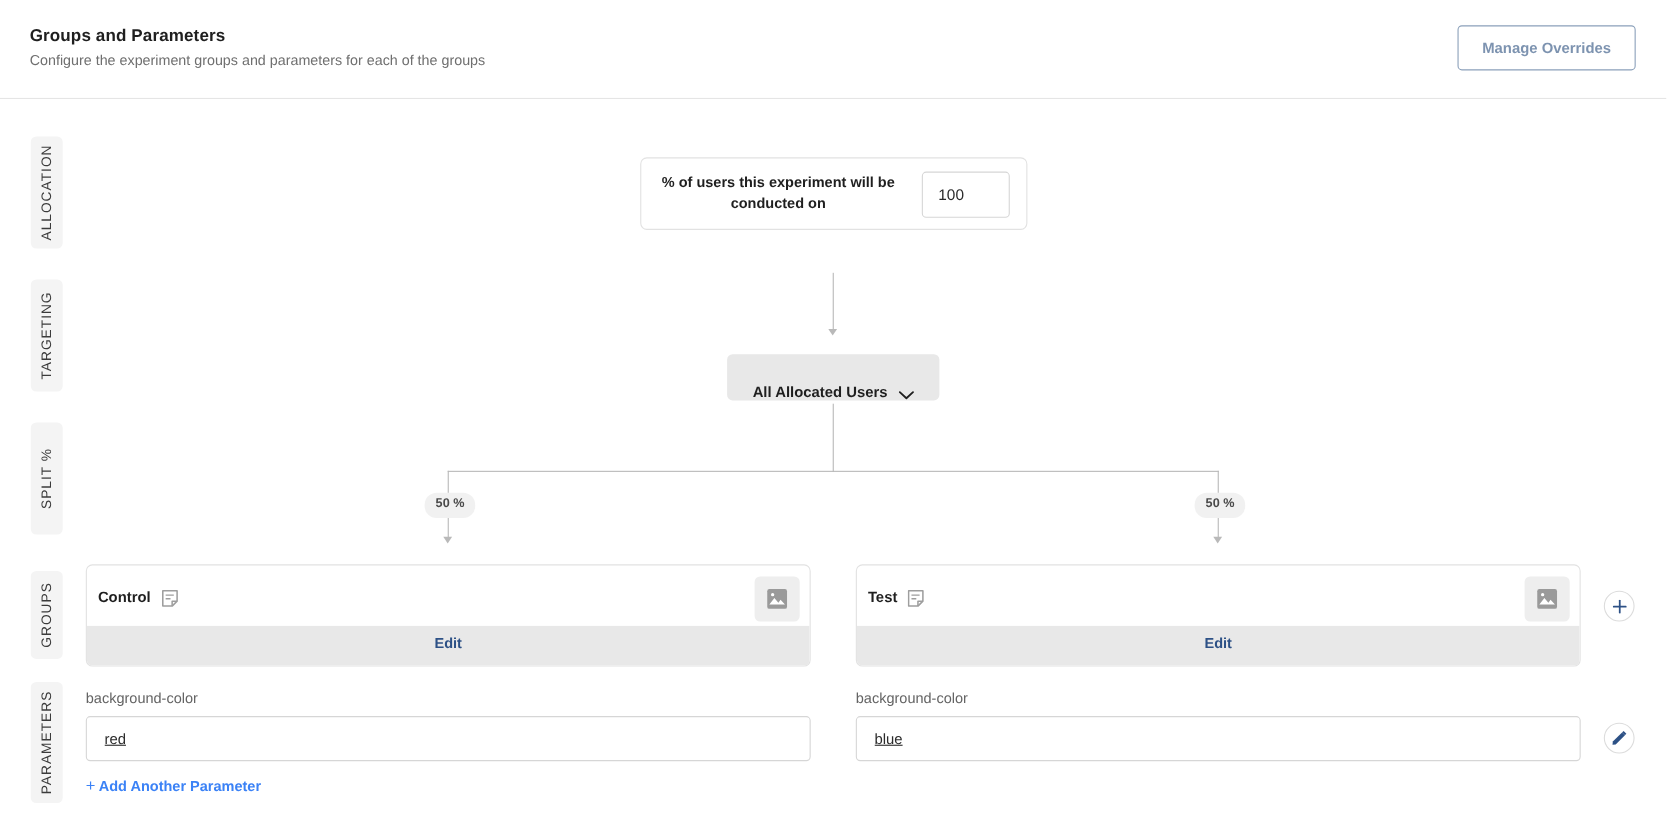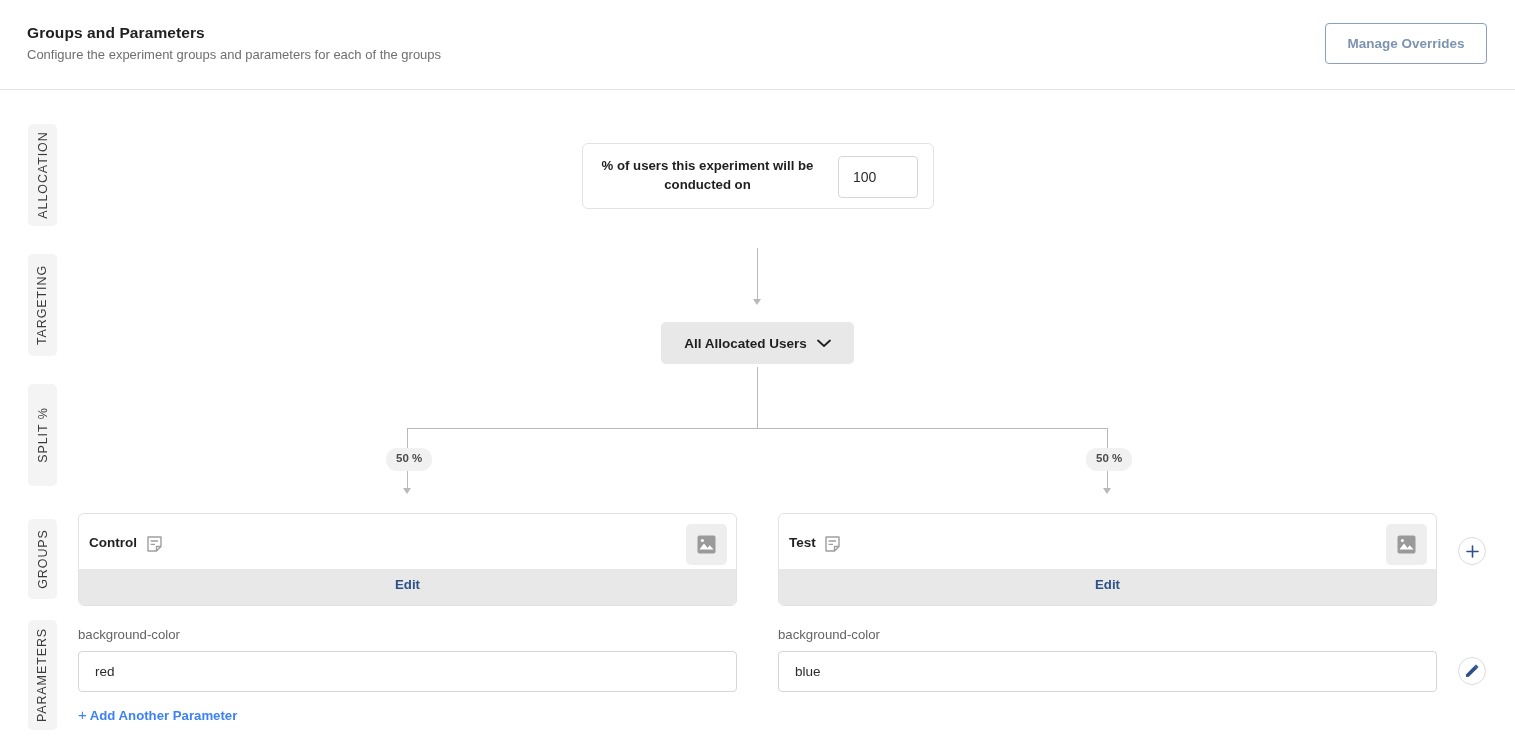--- a/index.html
+++ b/index.html
@@ -218,20 +218,21 @@
     top: 651px;
     width: 659px; height: 41px;
     border: 1px solid #d6d6d6;
     border-radius: 4px;
     background: #fff;
     font-family: "Liberation Sans", sans-serif;
     font-size: 13.5px;
     color: #2b2b2b;
     padding-left: 16px;
     outline: none;
+    text-decoration: underline;
   }
   #param-input-0 { left: 78px; }
   #param-input-1 { left: 778px; }
 
   .add-param {
     position: absolute;
     left: 78px; top: 706px;
     font-size: 13.2px;
     font-weight: bold;
     color: #3b82f6;
@@ -285,21 +286,21 @@
 </div>
 
 <div class="alloc-card">
   <div class="alloc-label">% of users this experiment will be conducted on</div>
   <input class="alloc-input" id="allocation-input" value="100" style="">
 </div>
 
 <div class="vline" id="conn-stem-1"></div>
 <div class="arrowhead" id="conn-arrow-1"></div>
 
-<div style="position:absolute; left:661px; top:322px; width:193px; height:42px; background:#e8e8e8; border-radius:5px; display:flex; align-items:center; justify-content:center; gap:10px; cursor:pointer;">
+<div style="position:absolute; left:661px; top:322px; width:193px; height:42px; background:#e8e8e8; border-radius:5px; display:flex; align-items:flex-end; justify-content:center; gap:10px; cursor:pointer;">
   <span style="font-size:13.5px; font-weight:bold; color:#1f1f1f;">All Allocated Users</span>
   <span style="display:flex;">
     <svg width="14" height="9" viewBox="0 0 14 9">
       <path d="M1 1.5 L7 7 L13 1.5" fill="none" stroke="#1f1f1f" stroke-width="1.7" stroke-linecap="round" stroke-linejoin="round"></path>
     </svg>
   </span>
 </div>
 
 <div class="vline" id="conn-stem-2"></div>
 <div class="hline" id="conn-bar"></div>

